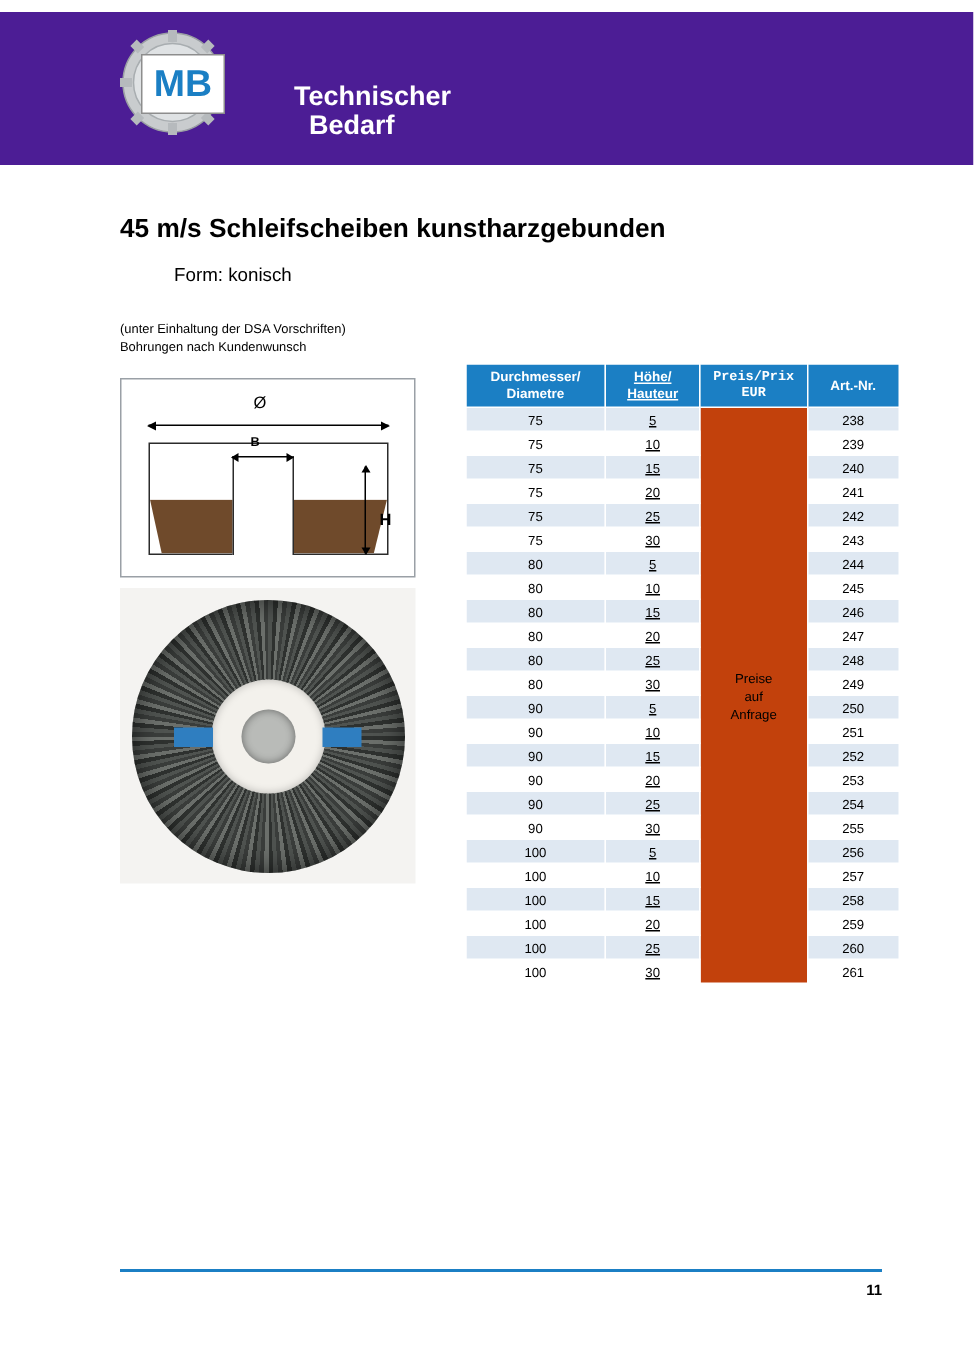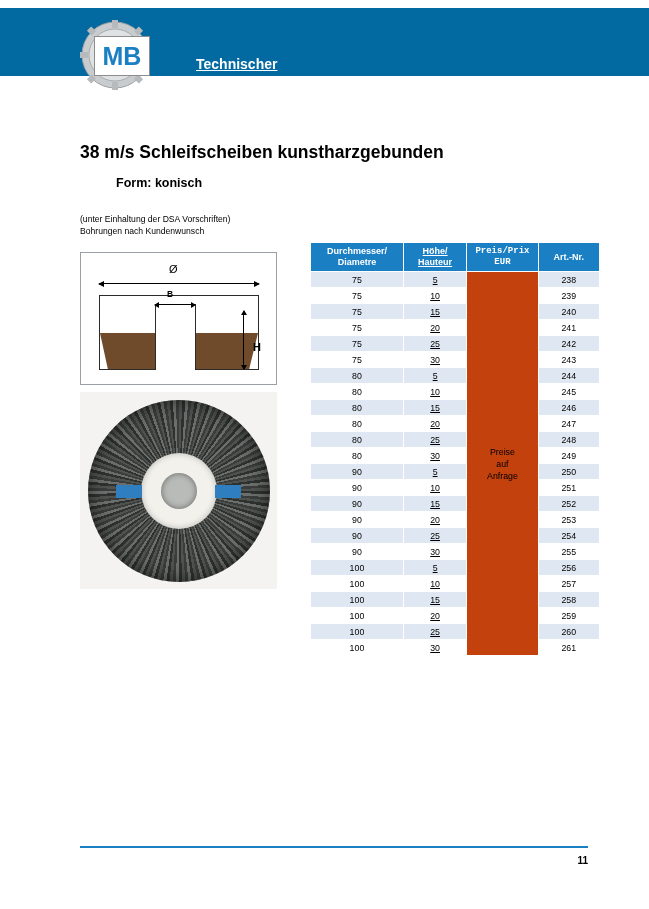--- a/index.html
+++ b/index.html
@@ -14,22 +14,22 @@
     position: relative;
     overflow: hidden;
   }
 
   
   .header {
     position: absolute;
     left: 0;
     top: 8px;
     width: 649px;
-    height: 68px;
-    background: #0369a1;
+    height: 102px;
+    background: #4c1d95;
   }
   .logo {
     position: absolute;
     left: 80px;
     top: 12px;
     width: 88px;
     height: 70px;
   }
   .gear {
     position: absolute;
@@ -55,42 +55,41 @@
     font-weight: bold;
     color: #1b7fc4;
     letter-spacing: 0px;
     line-height: 1;
   }
   .header-title {
     position: absolute;
     left: 196px;
     top: 47px;
     color: #ffffff;
-    font-size: 14px;
+    font-size: 18px;
     font-weight: bold;
     line-height: 19px;
-    text-decoration: underline;
   }
   .header-title .l2 { display: block; margin-left: 10px; }
 
   
   .page-title {
     position: absolute;
     left: 80px;
     top: 142px;
     font-size: 17.5px;
     font-weight: bold;
     color: #000000;
   }
   .page-subtitle {
     position: absolute;
     left: 80px;
     top: 176px;
     font-size: 12.5px;
-    font-weight: bold;
+    font-weight: normal;
     color: #000000;
     padding-left: 36px;
   }
   .note {
     position: absolute;
     left: 80px;
     top: 214px;
     font-size: 8.6px;
     color: #000000;
     line-height: 11.5px;
@@ -371,21 +370,21 @@
     <div class="logo-box">
       <span class="logo-text">MB</span>
     </div>
   </div>
   <div class="header-title">
     <span>Technischer</span>
     <span class="l2">Bedarf</span>
   </div>
 </div>
 
-<div class="page-title">38 m/s Schleifscheiben kunstharzgebunden</div>
+<div class="page-title">45 m/s Schleifscheiben kunstharzgebunden</div>
 <div class="page-subtitle">Form: konisch</div>
 
 <div class="note">
   <div>(unter Einhaltung der DSA Vorschriften)</div>
   <div>Bohrungen nach Kundenwunsch</div>
 </div>
 
 <div class="drawing">
   <div class="body-outline"></div>
   <div class="wheel-left"></div>

